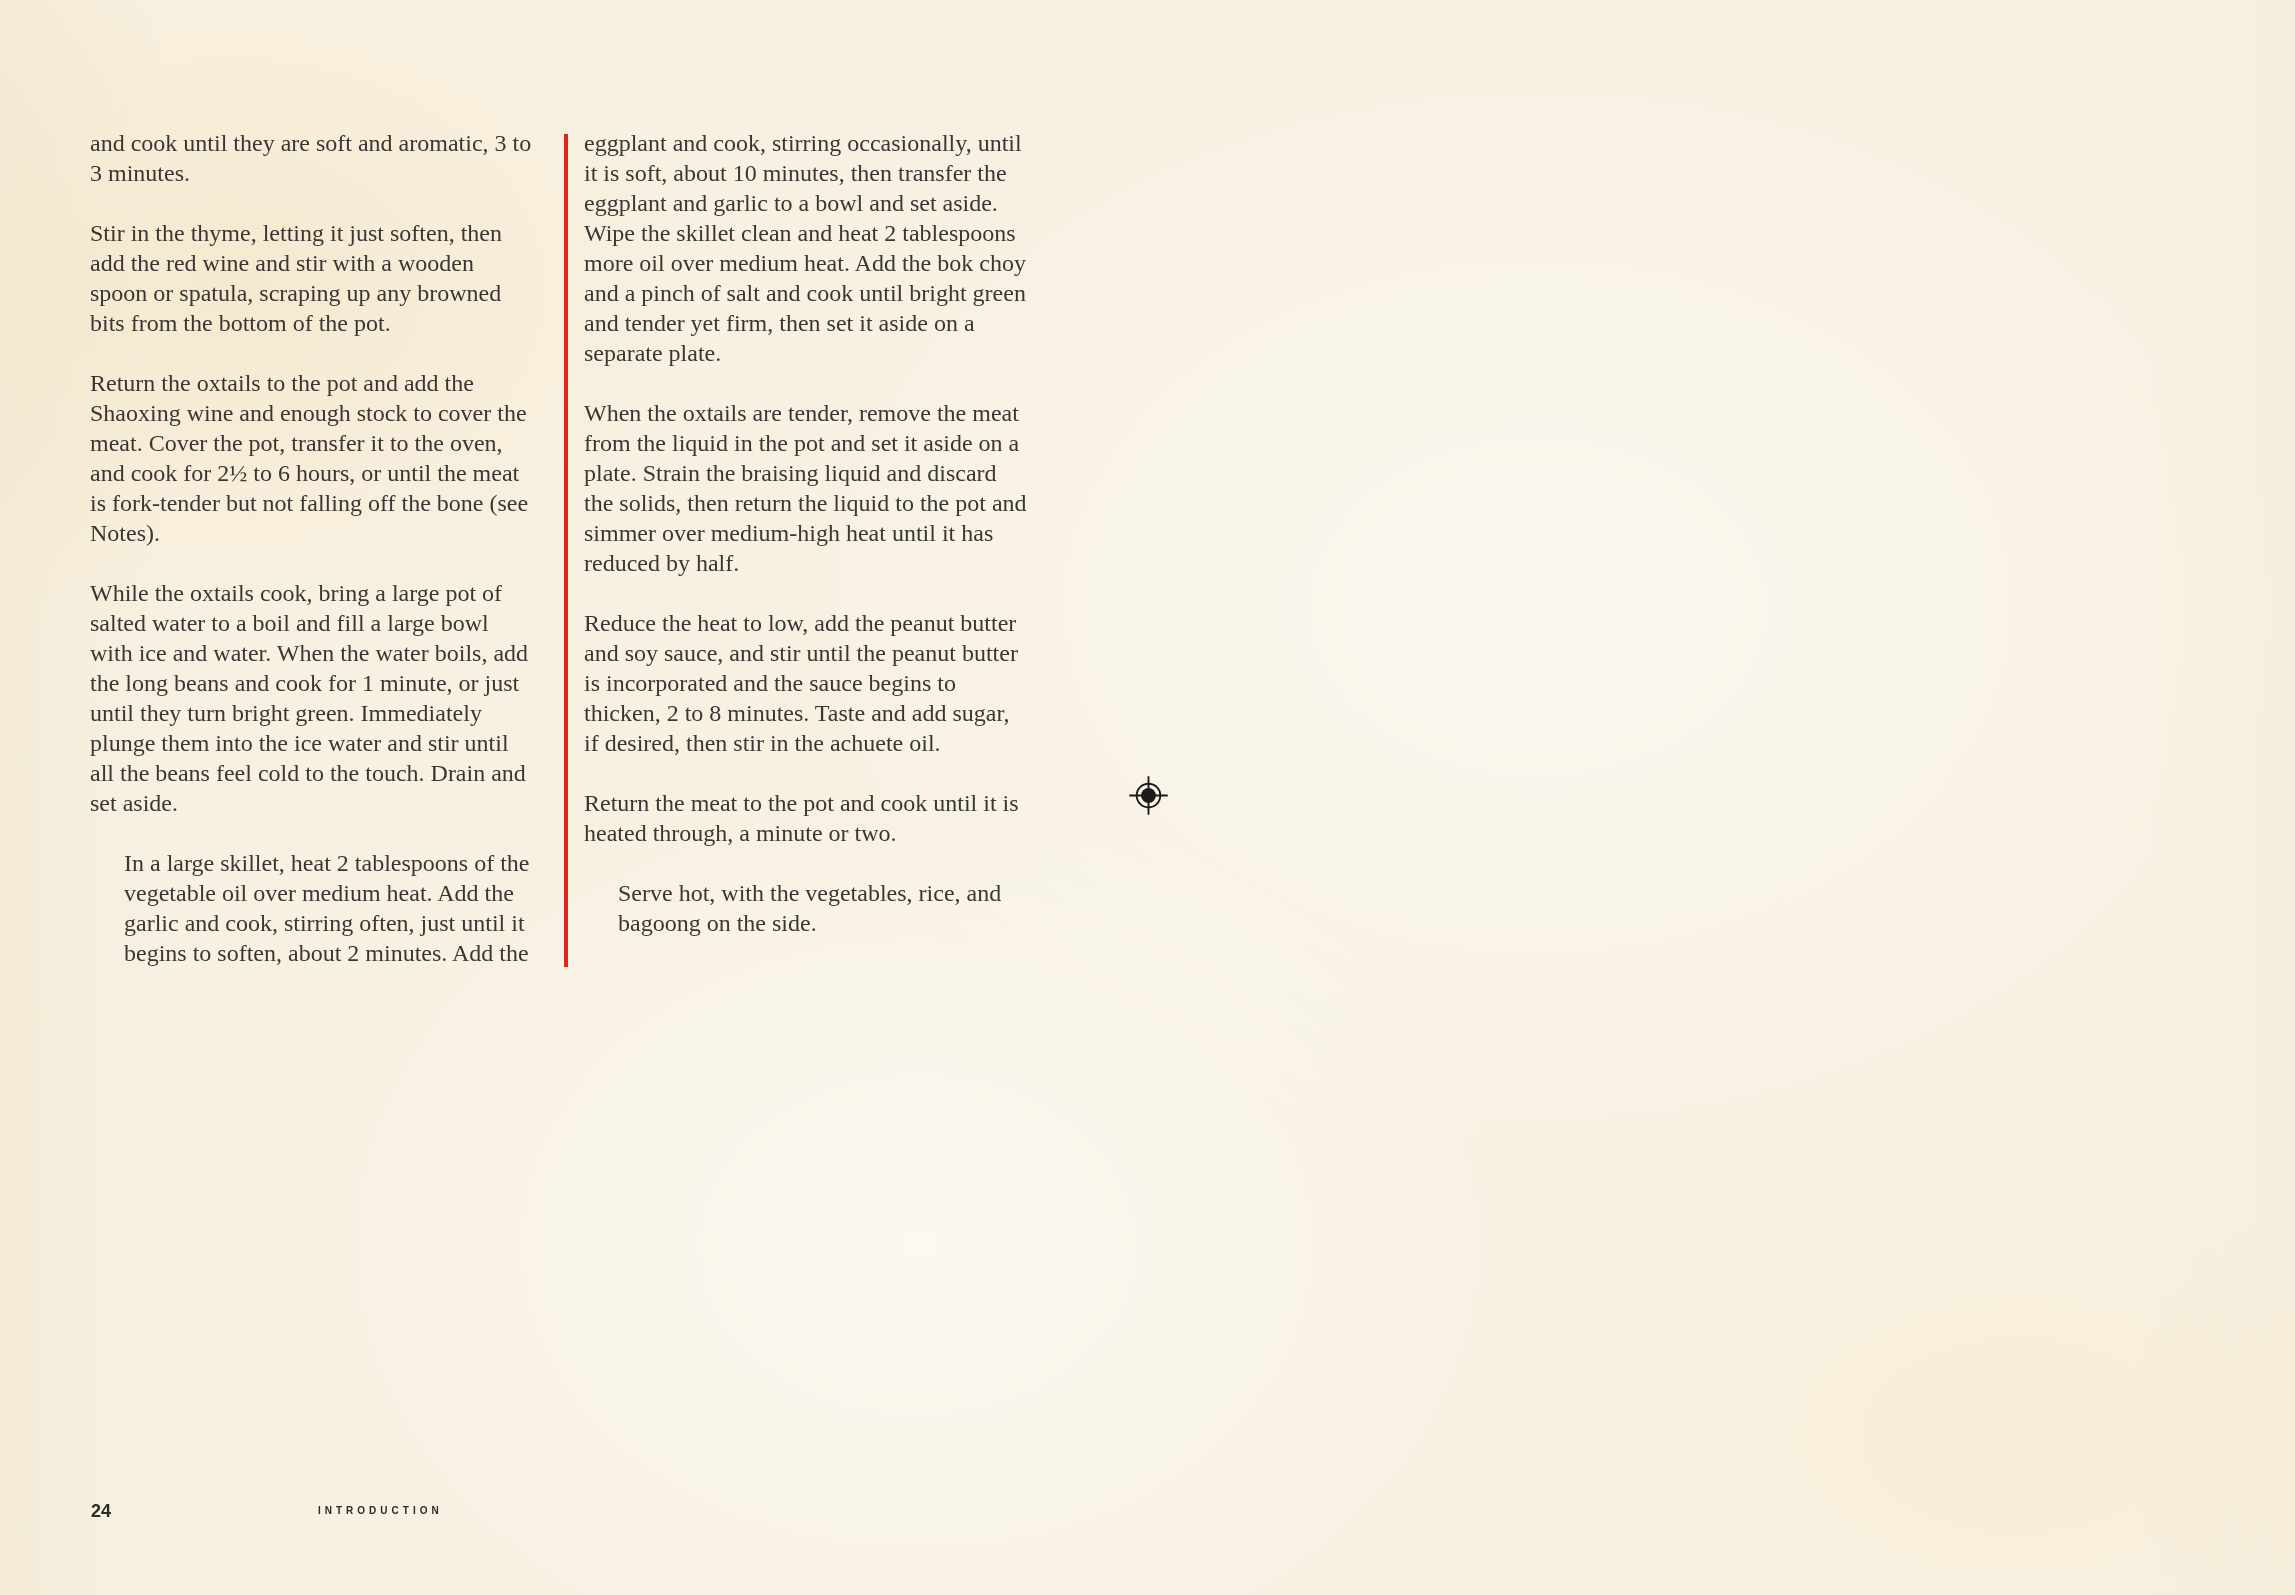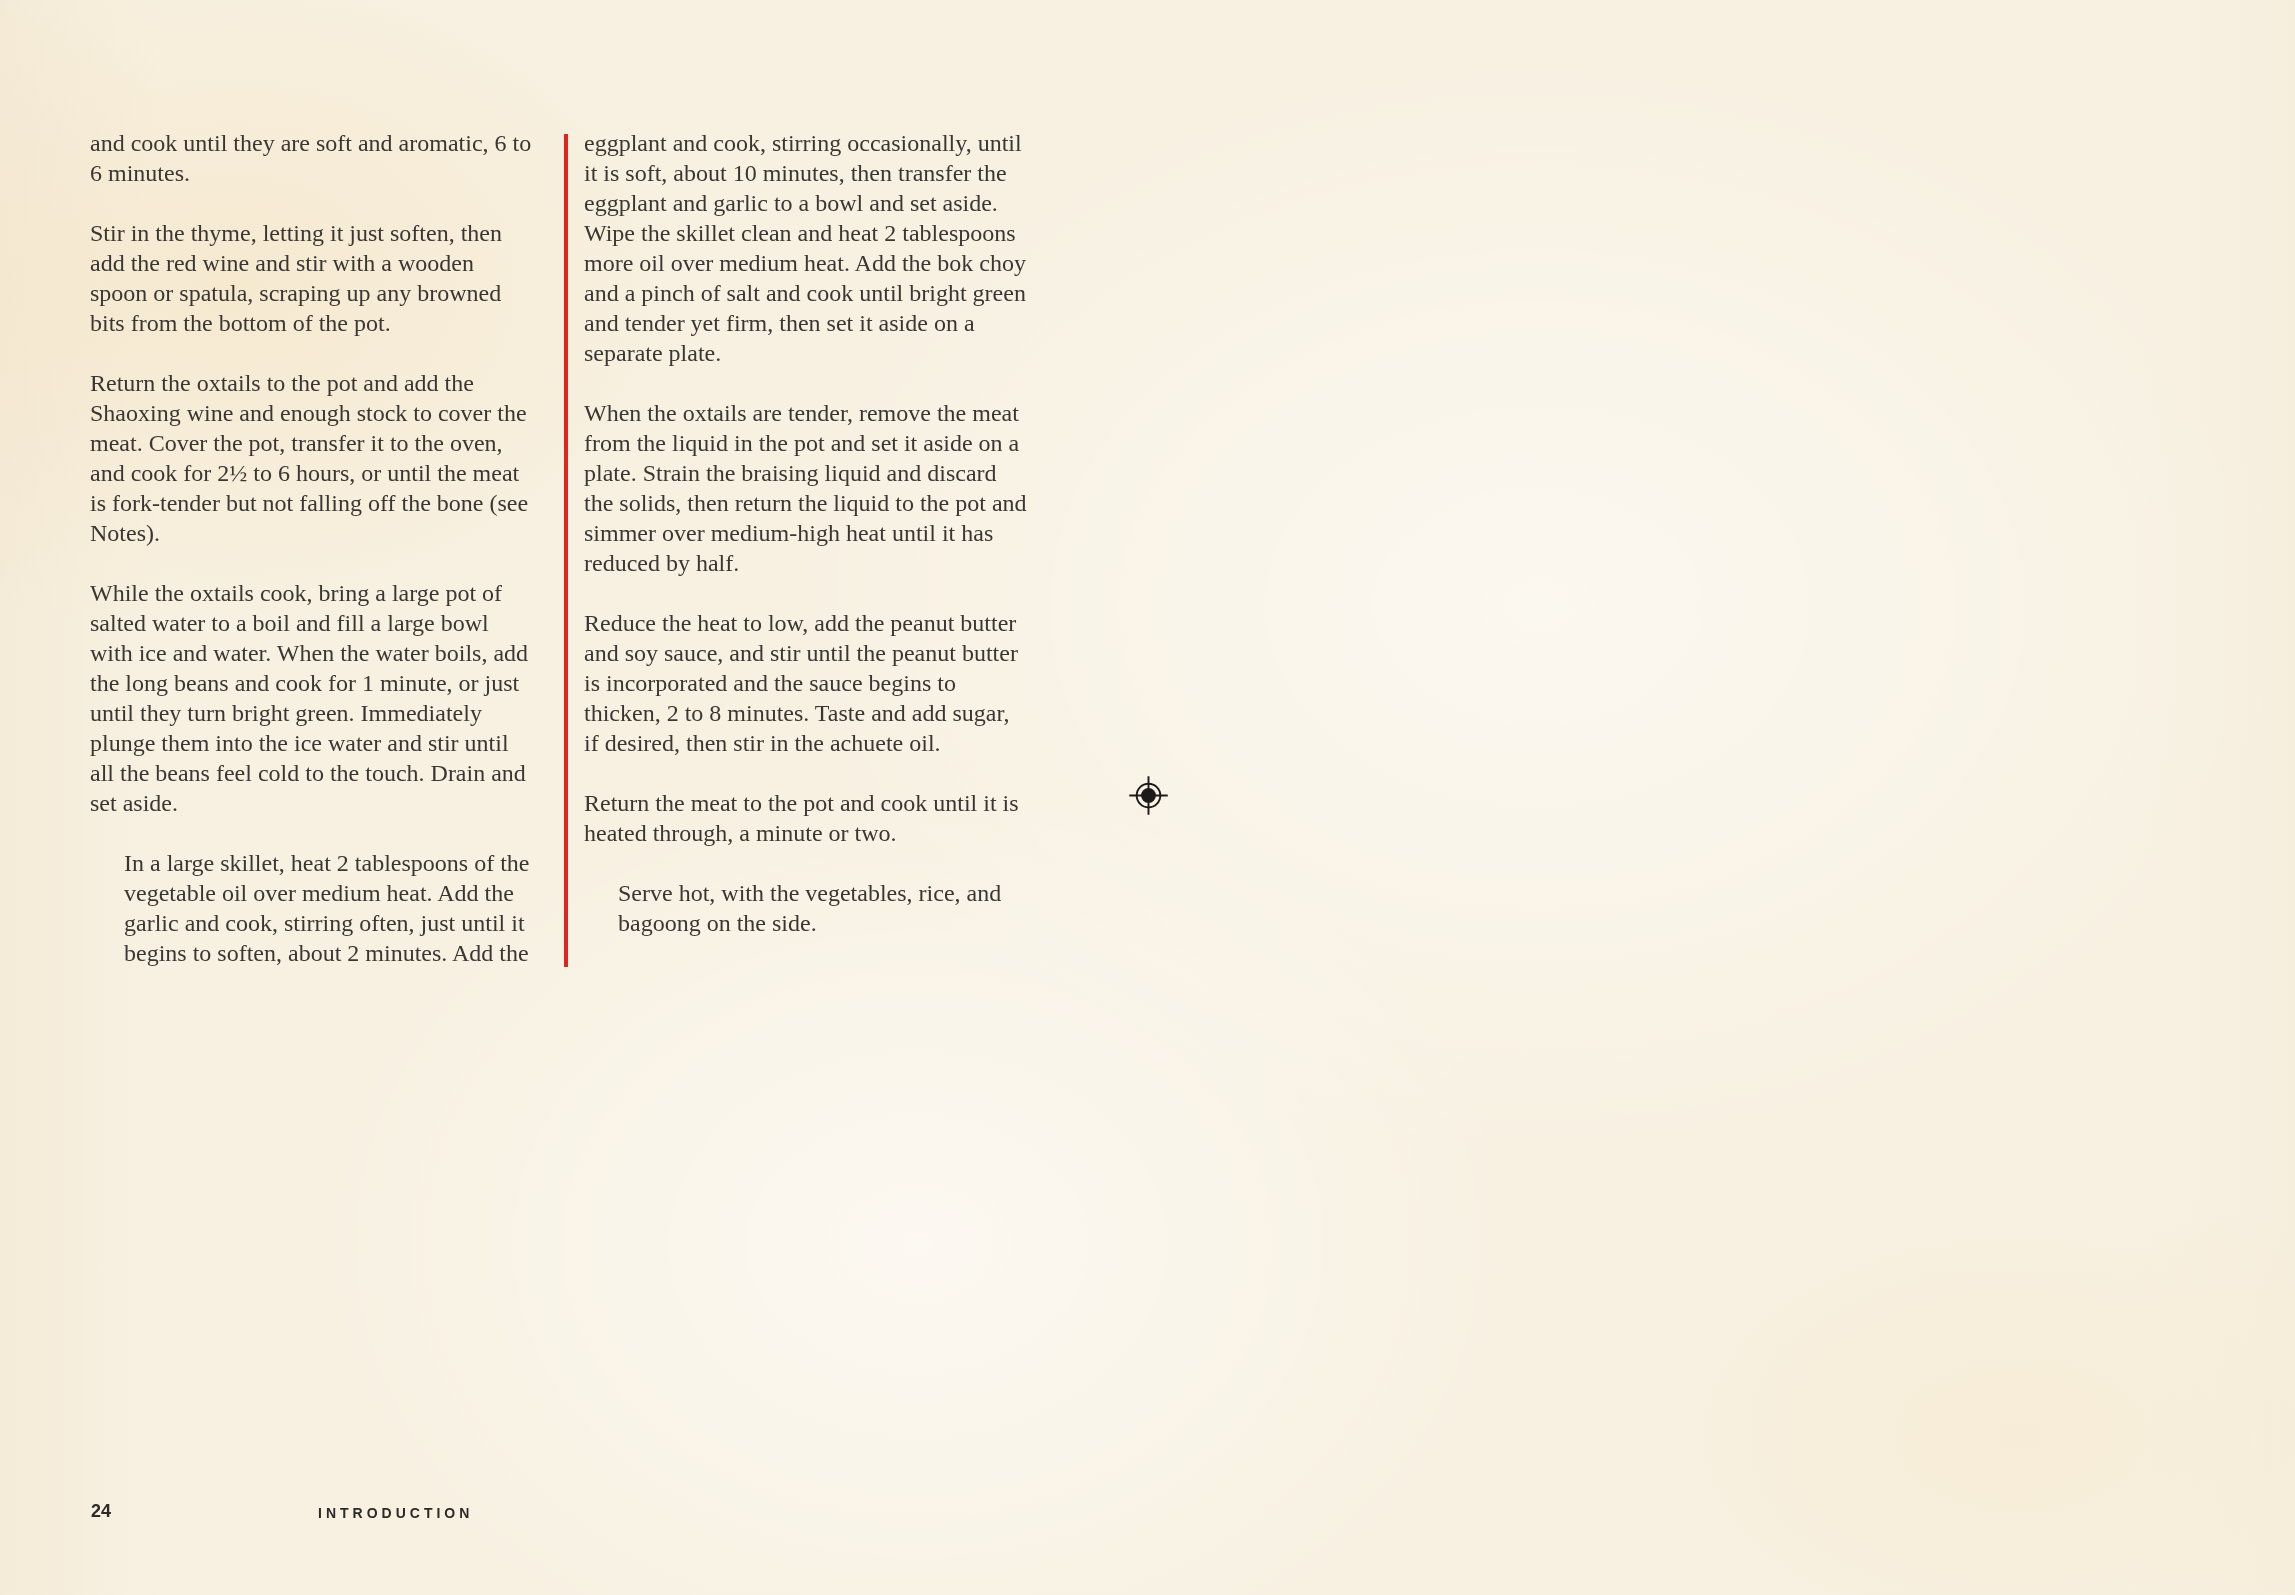--- a/index.html
+++ b/index.html
@@ -38,33 +38,33 @@
 
   .pnum{
     position:absolute;
     font-family:"Liberation Sans","DejaVu Sans",sans-serif;
     font-weight:bold;font-size:18px;color:#2c2a27;
   }
   .pnum-left{left:91px;top:1501px;}
   .running-head{
     position:absolute;left:318px;top:1505px;
     font-family:"Liberation Sans","DejaVu Sans",sans-serif;
-    font-weight:bold;font-size:14px;letter-spacing:4px;color:#2c2a27;
+    font-weight:bold;font-size:10px;letter-spacing:4px;color:#2c2a27;
   }
 
   .reg-mark{position:absolute;left:1124px;top:771px;width:49px;height:49px;}
 </style>
 </head>
 <body>
 
 <div class="spread">
 
   <section class="page page-left">
     <div class="col col-l1">
-        <p>and cook until they are soft and aromatic, 6 to 6 minutes.</p>
+        <p>and cook until they are soft and aromatic, 3 to 3 minutes.</p>
         <p>Stir in the thyme, letting it just soften, then add the red wine and stir with a wooden spoon or spatula, scraping up any browned bits from the bottom of the pot.</p>
         <p>Return the oxtails to the pot and add the Shaoxing wine and enough stock to cover the meat. Cover the pot, transfer it to the oven, and cook for 2½ to 6 hours, or until the meat is fork-tender but not falling off the bone (see Notes).</p>
         <p>While the oxtails cook, bring a large pot of salted water to a boil and fill a large bowl with ice and water. When the water boils, add the long beans and cook for 1 minute, or just until they turn bright green. Immediately plunge them into the ice water and stir until all the beans feel cold to the touch. Drain and set aside.</p>
         <p>In a large skillet, heat 2 tablespoons of the vegetable oil over medium heat. Add the garlic and cook, stirring often, just until it begins to soften, about 2 minutes. Add the</p>
       </div>
 
     <div class="rule-v"></div>
 
     <div class="col col-l2">
         <p>eggplant and cook, stirring occasionally, until it is soft, about 10 minutes, then transfer the eggplant and garlic to a bowl and set aside. Wipe the skillet clean and heat 2 tablespoons more oil over medium heat. Add the bok choy and a pinch of salt and cook until bright green and tender yet firm, then set it aside on a separate plate.</p>

